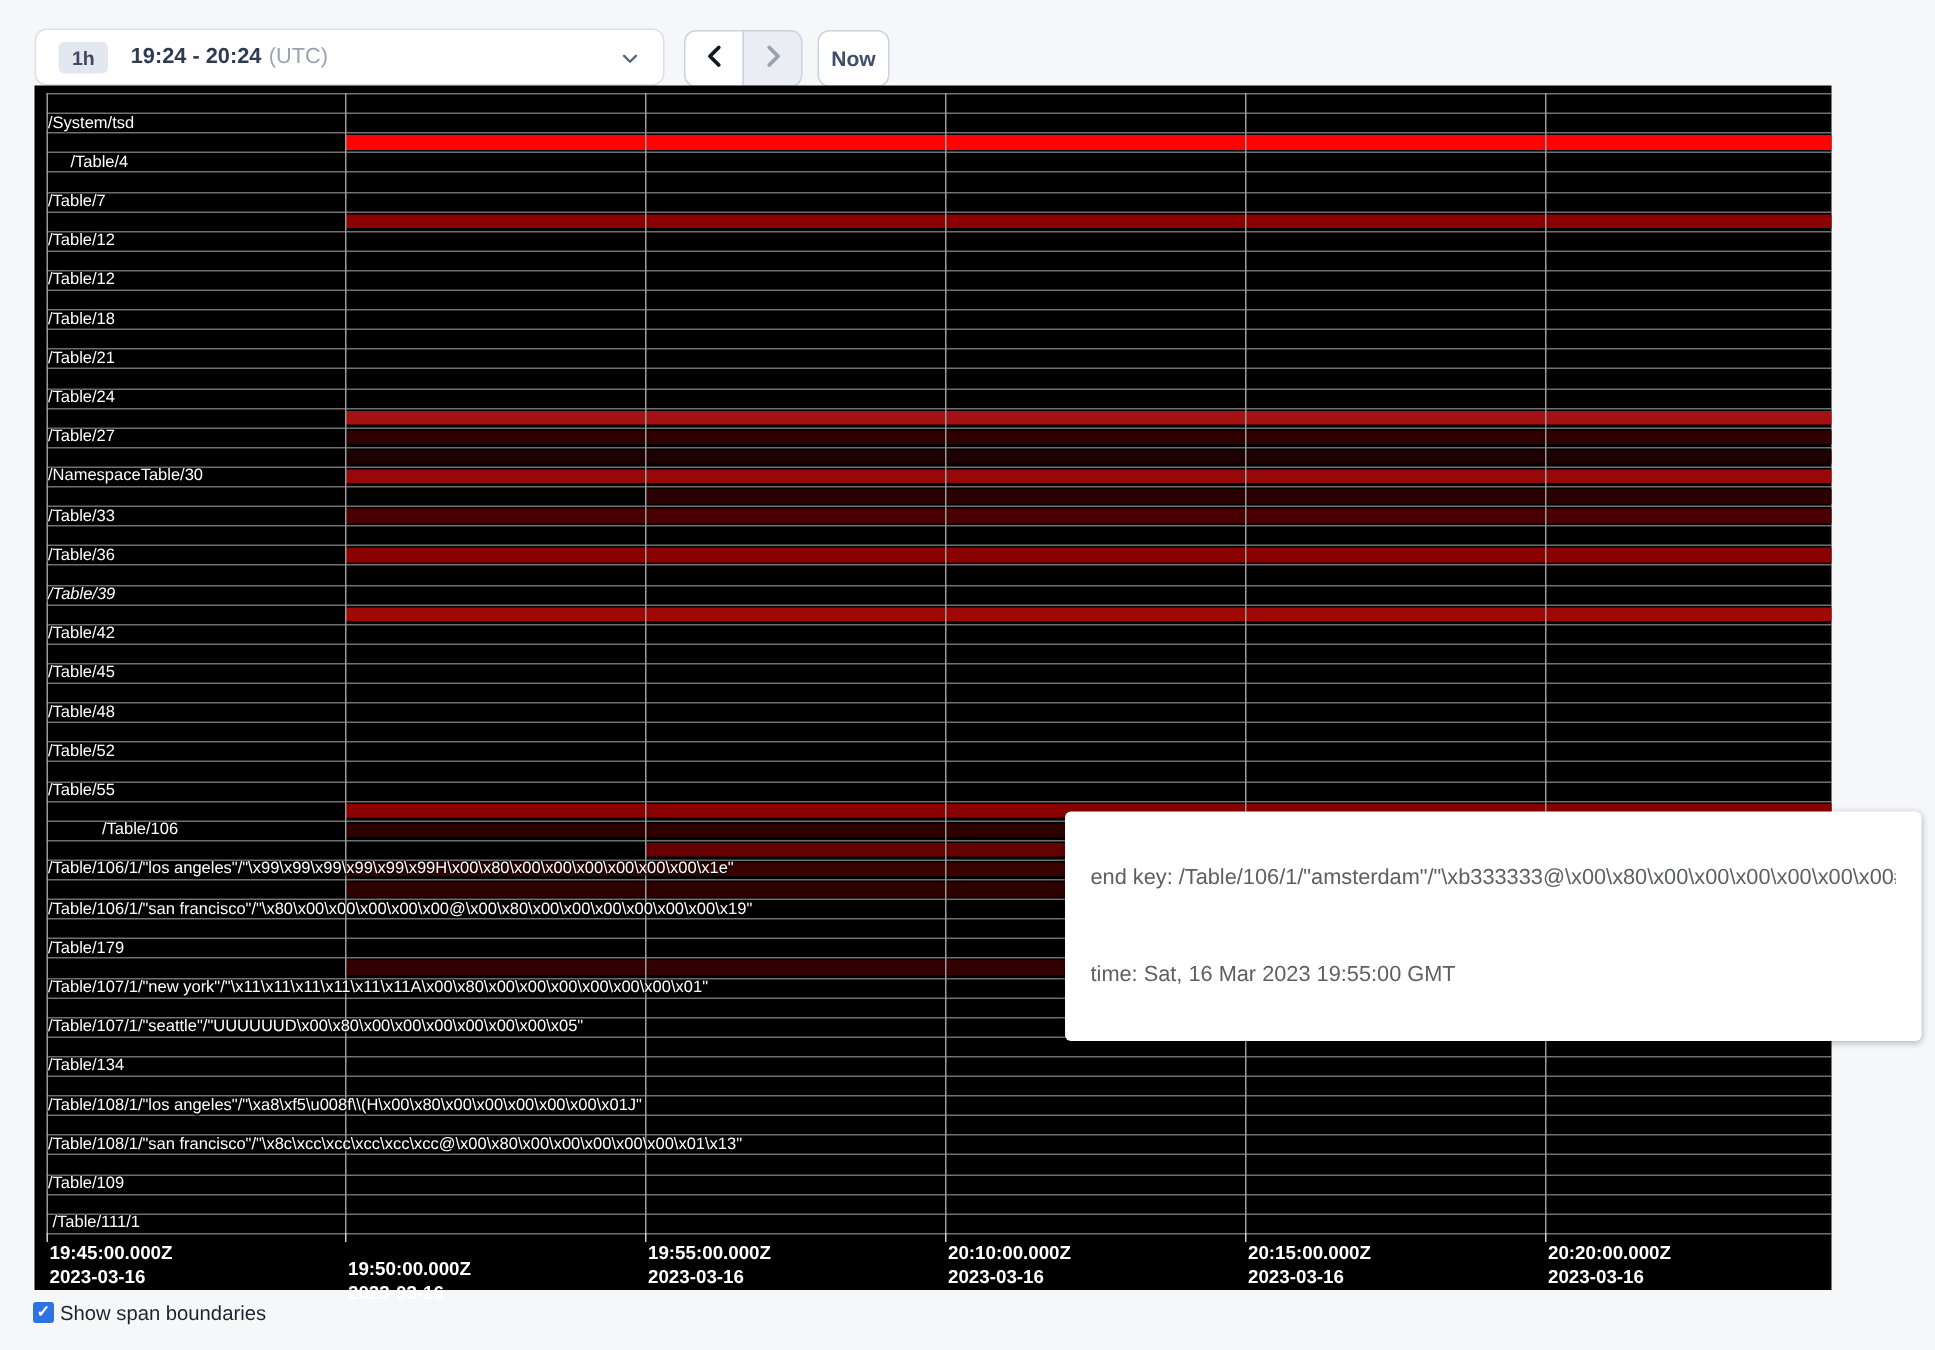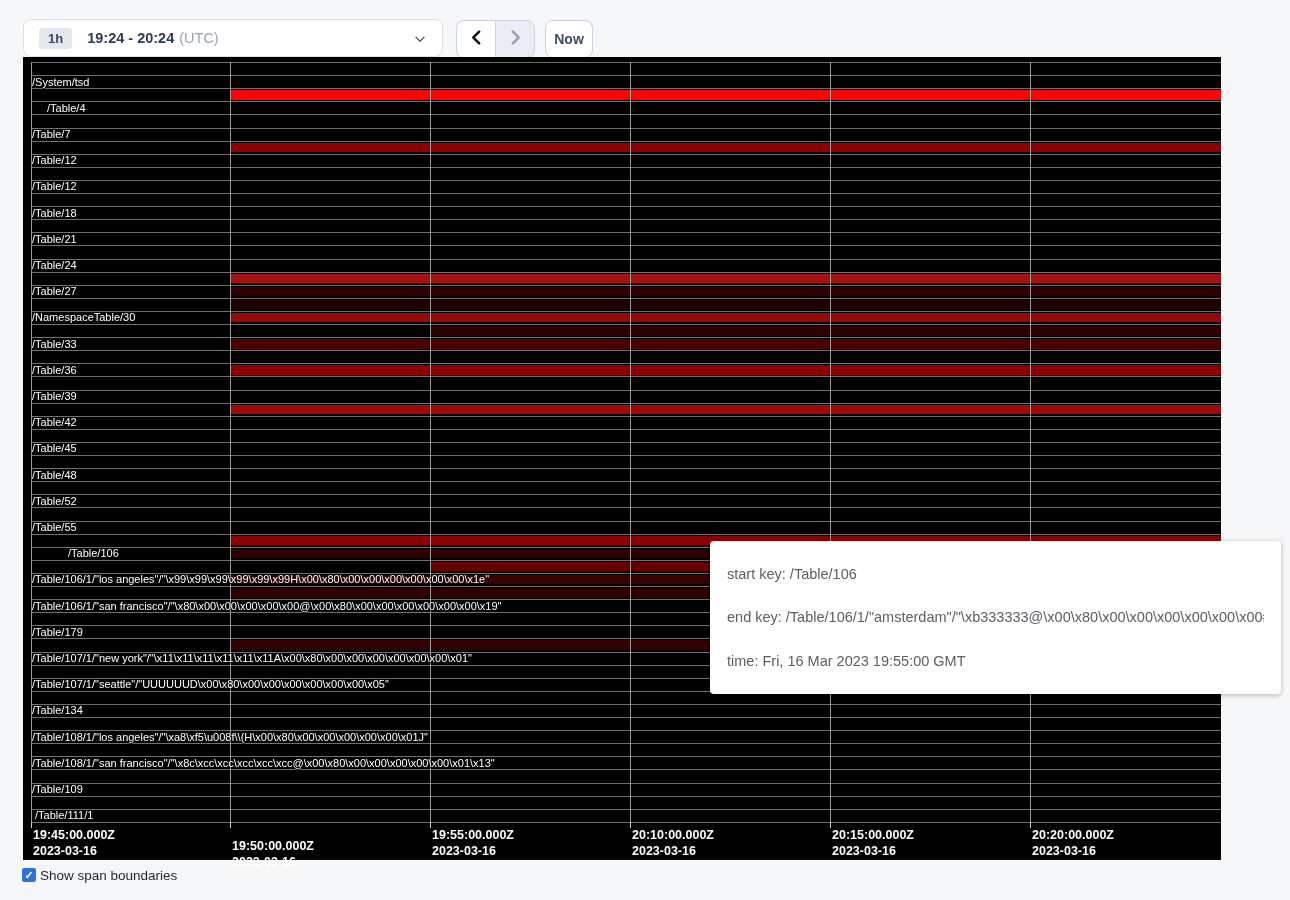--- a/index.html
+++ b/index.html
@@ -259,21 +259,21 @@
       <div class="rowlabel" style="left: 9px; top: 71px;">/Table/7</div>
       <div class="rowlabel" style="left: 9px; top: 97.2px;">/Table/12</div>
       <div class="rowlabel" style="left: 9px; top: 123.4px;">/Table/12</div>
       <div class="rowlabel" style="left: 9px; top: 149.6px;">/Table/18</div>
       <div class="rowlabel" style="left: 9px; top: 175.8px;">/Table/21</div>
       <div class="rowlabel" style="left: 9px; top: 202px;">/Table/24</div>
       <div class="rowlabel" style="left: 9px; top: 228.2px;">/Table/27</div>
       <div class="rowlabel" style="left: 9px; top: 254.4px;">/NamespaceTable/30</div>
       <div class="rowlabel" style="left: 9px; top: 280.6px;">/Table/33</div>
       <div class="rowlabel" style="left: 9px; top: 306.8px;">/Table/36</div>
-      <div class="rowlabel" style="left: 9px; top: 333px;">/Table/39</div>
+      <div class="rowlabel" style="left: 9px; top: 333px; font-style: italic;">/Table/39</div>
       <div class="rowlabel" style="left: 9px; top: 359.2px;">/Table/42</div>
       <div class="rowlabel" style="left: 9px; top: 385.4px;">/Table/45</div>
       <div class="rowlabel" style="left: 9px; top: 411.6px;">/Table/48</div>
       <div class="rowlabel" style="left: 9px; top: 437.8px;">/Table/52</div>
       <div class="rowlabel" style="left: 9px; top: 464px;">/Table/55</div>
       <div class="rowlabel" style="left: 9px; top: 490.2px; margin-left: 36px;">/Table/106</div>
       <div class="rowlabel" style="left: 9px; top: 516.4px;">/Table/106/1/"los angeles"/"\x99\x99\x99\x99\x99\x99H\x00\x80\x00\x00\x00\x00\x00\x00\x1e"</div>
       <div class="rowlabel" style="left: 9px; top: 542.6px;">/Table/106/1/"san francisco"/"\x80\x00\x00\x00\x00\x00@\x00\x80\x00\x00\x00\x00\x00\x00\x19"</div>
       <div class="rowlabel" style="left: 9px; top: 568.8px;">/Table/179</div>
       <div class="rowlabel" style="left: 9px; top: 595px;">/Table/107/1/"new york"/"\x11\x11\x11\x11\x11\x11A\x00\x80\x00\x00\x00\x00\x00\x00\x01"</div>
@@ -286,21 +286,20 @@
       <div class="xtick" style="left: 10px; top: 769.8px;"><div>19:45:00.000Z</div><div>2023-03-16</div></div>
       <div class="xtick" style="left: 209px; top: 781px;"><div>19:50:00.000Z</div><div>2023-03-16</div></div>
       <div class="xtick" style="left: 409px; top: 769.8px;"><div>19:55:00.000Z</div><div>2023-03-16</div></div>
       <div class="xtick" style="left: 609px; top: 769.8px;"><div>20:10:00.000Z</div><div>2023-03-16</div></div>
       <div class="xtick" style="left: 809px; top: 769.8px;"><div>20:15:00.000Z</div><div>2023-03-16</div></div>
       <div class="xtick" style="left: 1009px; top: 769.8px;"><div>20:20:00.000Z</div><div>2023-03-16</div></div>
     </div>
 </div>
 
 <div class="tooltip">
-  <div>start key: /Table/106</div>
   <div>end key: /Table/106/1/"amsterdam"/"\xb333333@\x00\x80\x00\x00\x00\x00\x00\x00#"</div>
-  <div>time: Fri, 16 Mar 2023 19:55:00 GMT</div>
+  <div>time: Sat, 16 Mar 2023 19:55:00 GMT</div>
 </div>
 
 <div class="footer-row">
   <span class="cbx">✓</span>
   <span class="cbx-label">Show span boundaries</span>
 </div>
 
 </body></html>

